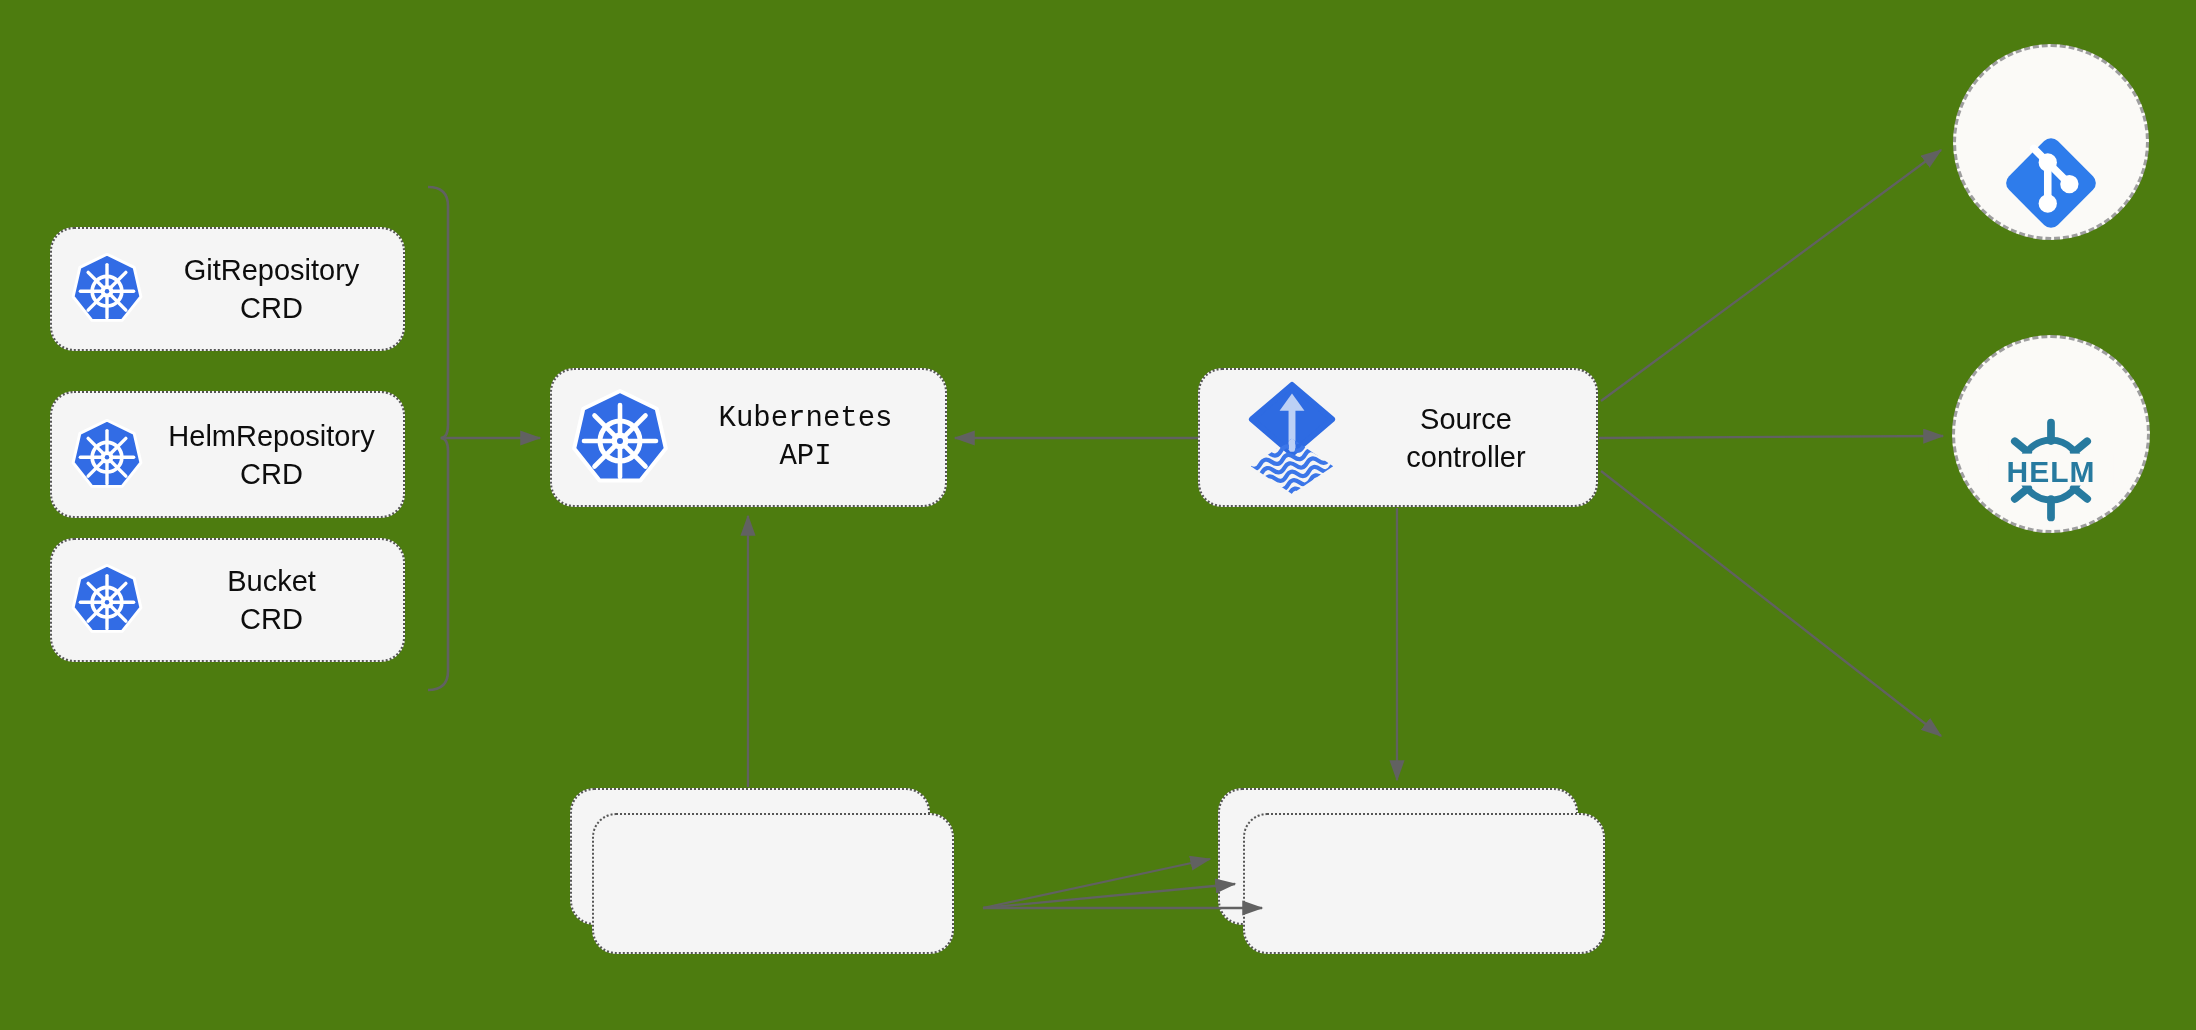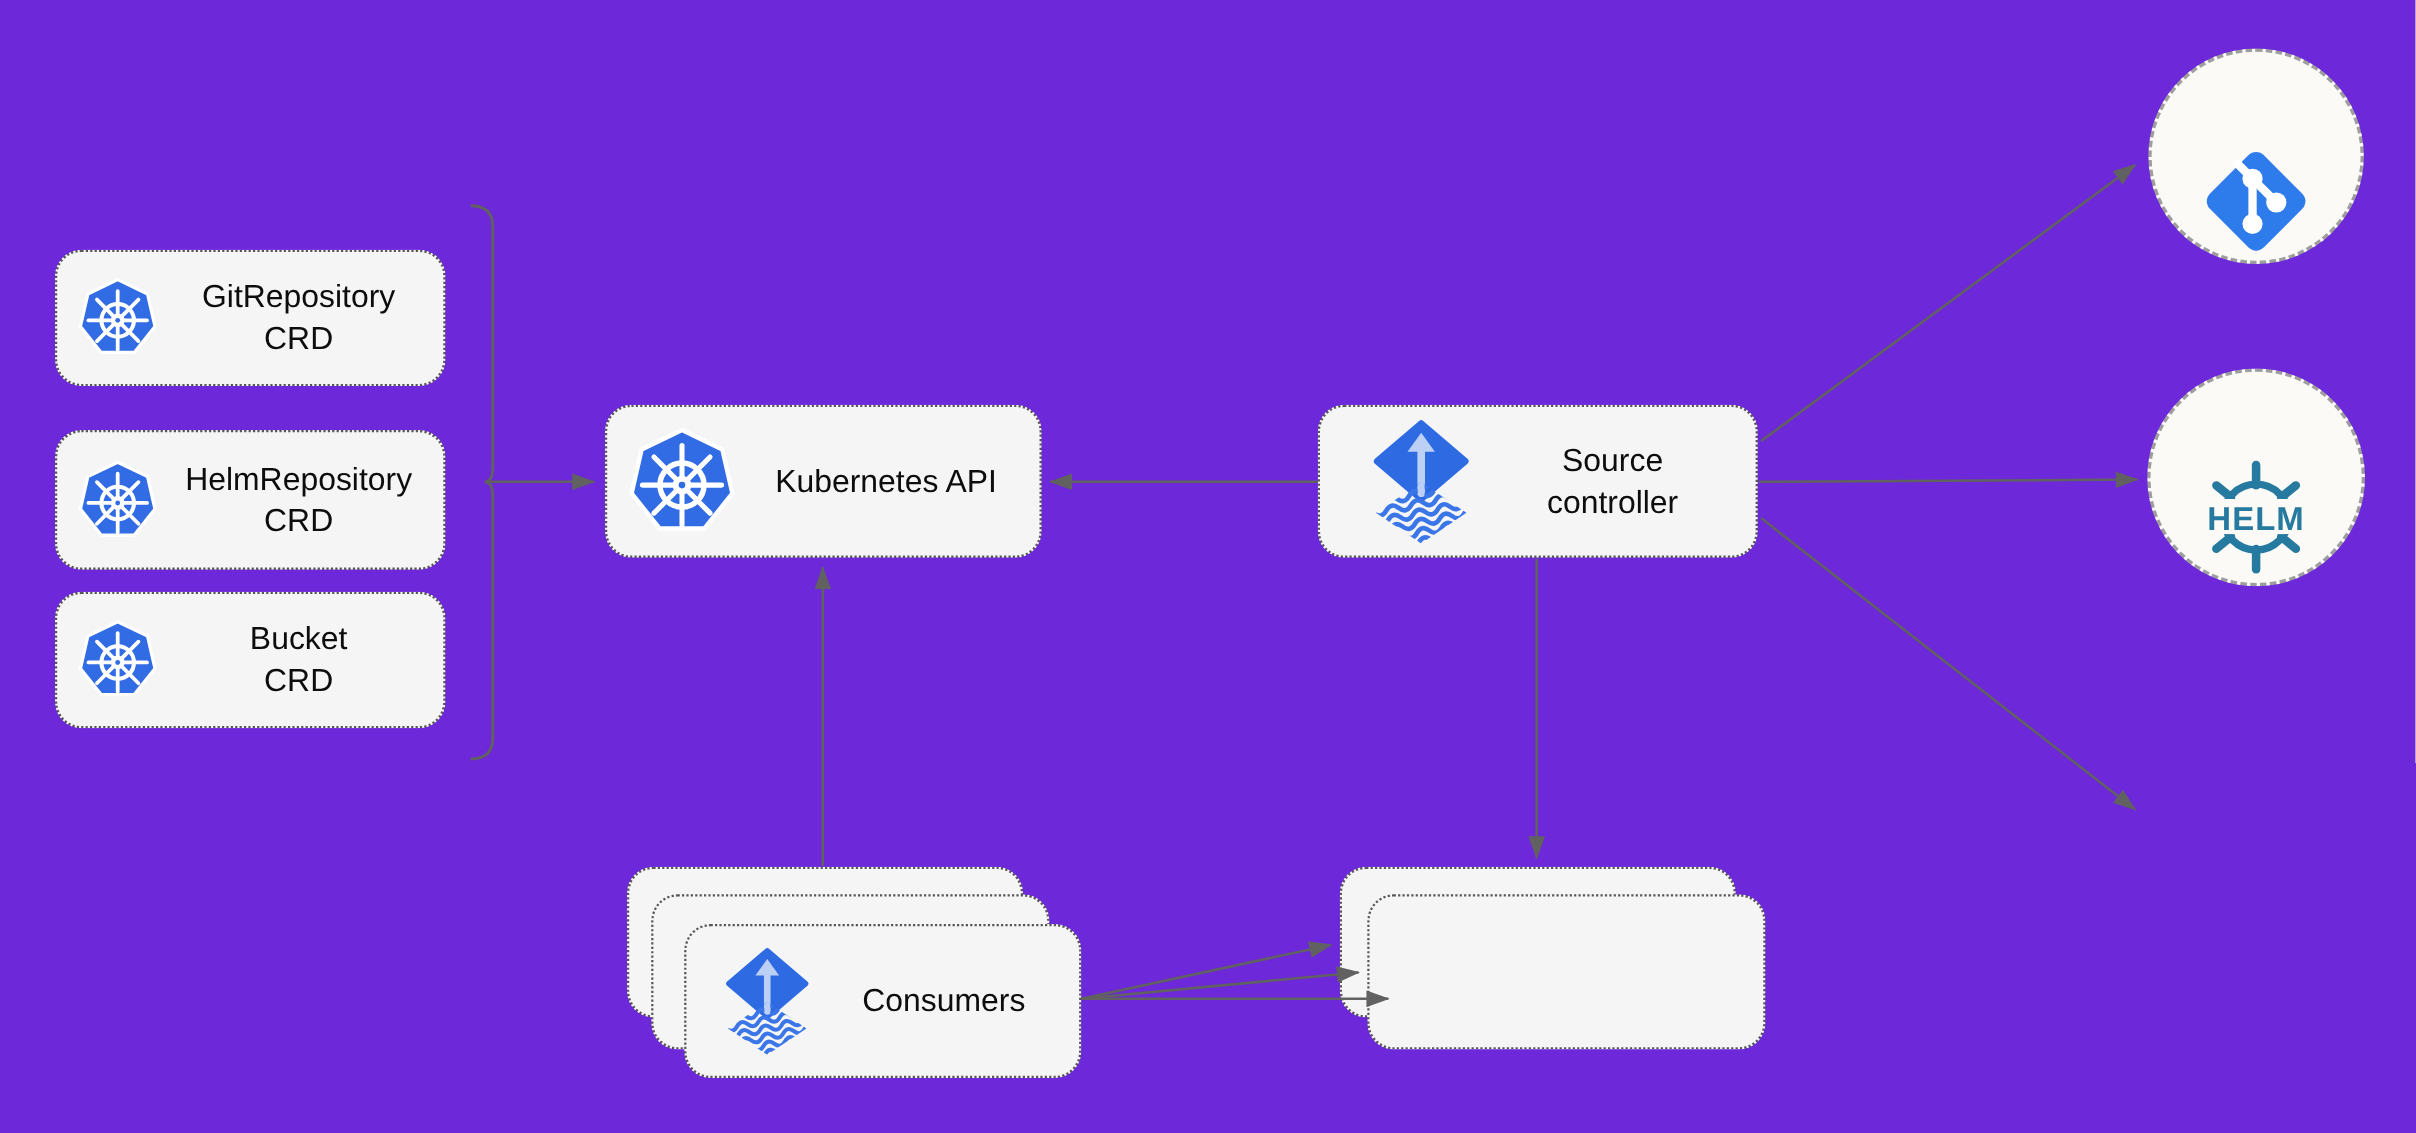--- a/index.html
+++ b/index.html
@@ -1,22 +1,22 @@
 <!DOCTYPE html>
 <html><head>
 <meta charset="utf-8">
 <style>
   html,body{margin:0;padding:0;background:#fff;}
-  .canvas{position:relative;width:2196px;height:1030px;background:#6d28d9;overflow:hidden;
+  .canvas{position:relative;width:2196px;height:1030px;background:#4d7c0f;overflow:hidden;
           font-family:"Liberation Sans",sans-serif;color:#111;}
   .node{position:absolute;background:#f5f5f5;border:2px dotted #565656;border-radius:24px;
         display:flex;align-items:center;padding:0 18px;box-sizing:border-box;gap:14px;}
   .node .lbl{flex:1;text-align:center;font-size:29px;line-height:38px;color:#0d0d0d;}
   .node .lbl span{display:block;}
-  .lbl-single{font-size:30px;}
+  .lbl-single{font-size:30px;font-family:Liberation Mono, monospace;}
   .stack-layer{position:absolute;background:#f5f5f5;border:2px dotted #565656;border-radius:24px;box-sizing:border-box;}
   .endpoint{position:absolute;background:#fbfaf7;border:3px dashed #9e9e9e;border-radius:50%;
             display:flex;align-items:flex-end;justify-content:center;box-sizing:border-box;}
   .edges{position:absolute;left:0;top:0;pointer-events:none;z-index:9;}
   .icon{flex:0 0 auto;display:block;}
   .z1{z-index:1}.z2{z-index:2}.z3{z-index:3}
   .helm-text{font-family:"Liberation Sans",sans-serif;font-weight:bold;font-size:31px;letter-spacing:1px;}
   .s3-text{font-family:"Liberation Sans",sans-serif;font-weight:bold;font-size:35px;}
 </style>
 </head>
@@ -151,28 +151,20 @@
         <use href="#sym-flux"></use>
       </svg>
     <div class="lbl">
       <span>Source</span>
       <span>controller</span>
     </div>
   </div>
 
   <div class="stack-layer z1" style="left:570px;top:788px;width:360px;height:137px"></div>
   <div class="stack-layer z2" style="left:592px;top:813px;width:362px;height:141px"></div>
-  <div class="node z3" style="left:622px;top:840px;width:361px;height:140px">
-    <svg class="icon" width="83" height="98" style="margin-left:14px">
-        <use href="#sym-flux"></use>
-      </svg>
-    <div class="lbl lbl-single">
-      <span>Consumers</span>
-    </div>
-  </div>
 
   <div class="stack-layer z1" style="left:1218px;top:788px;width:360px;height:137px"></div>
   <div class="stack-layer z2" style="left:1243px;top:813px;width:362px;height:141px"></div>
 
   <div class="endpoint z2" style="left:1953px;top:44px;width:196px;height:196px">
     <svg width="108" height="108">
         <use href="#sym-git"></use>
       </svg>
   </div>
 

